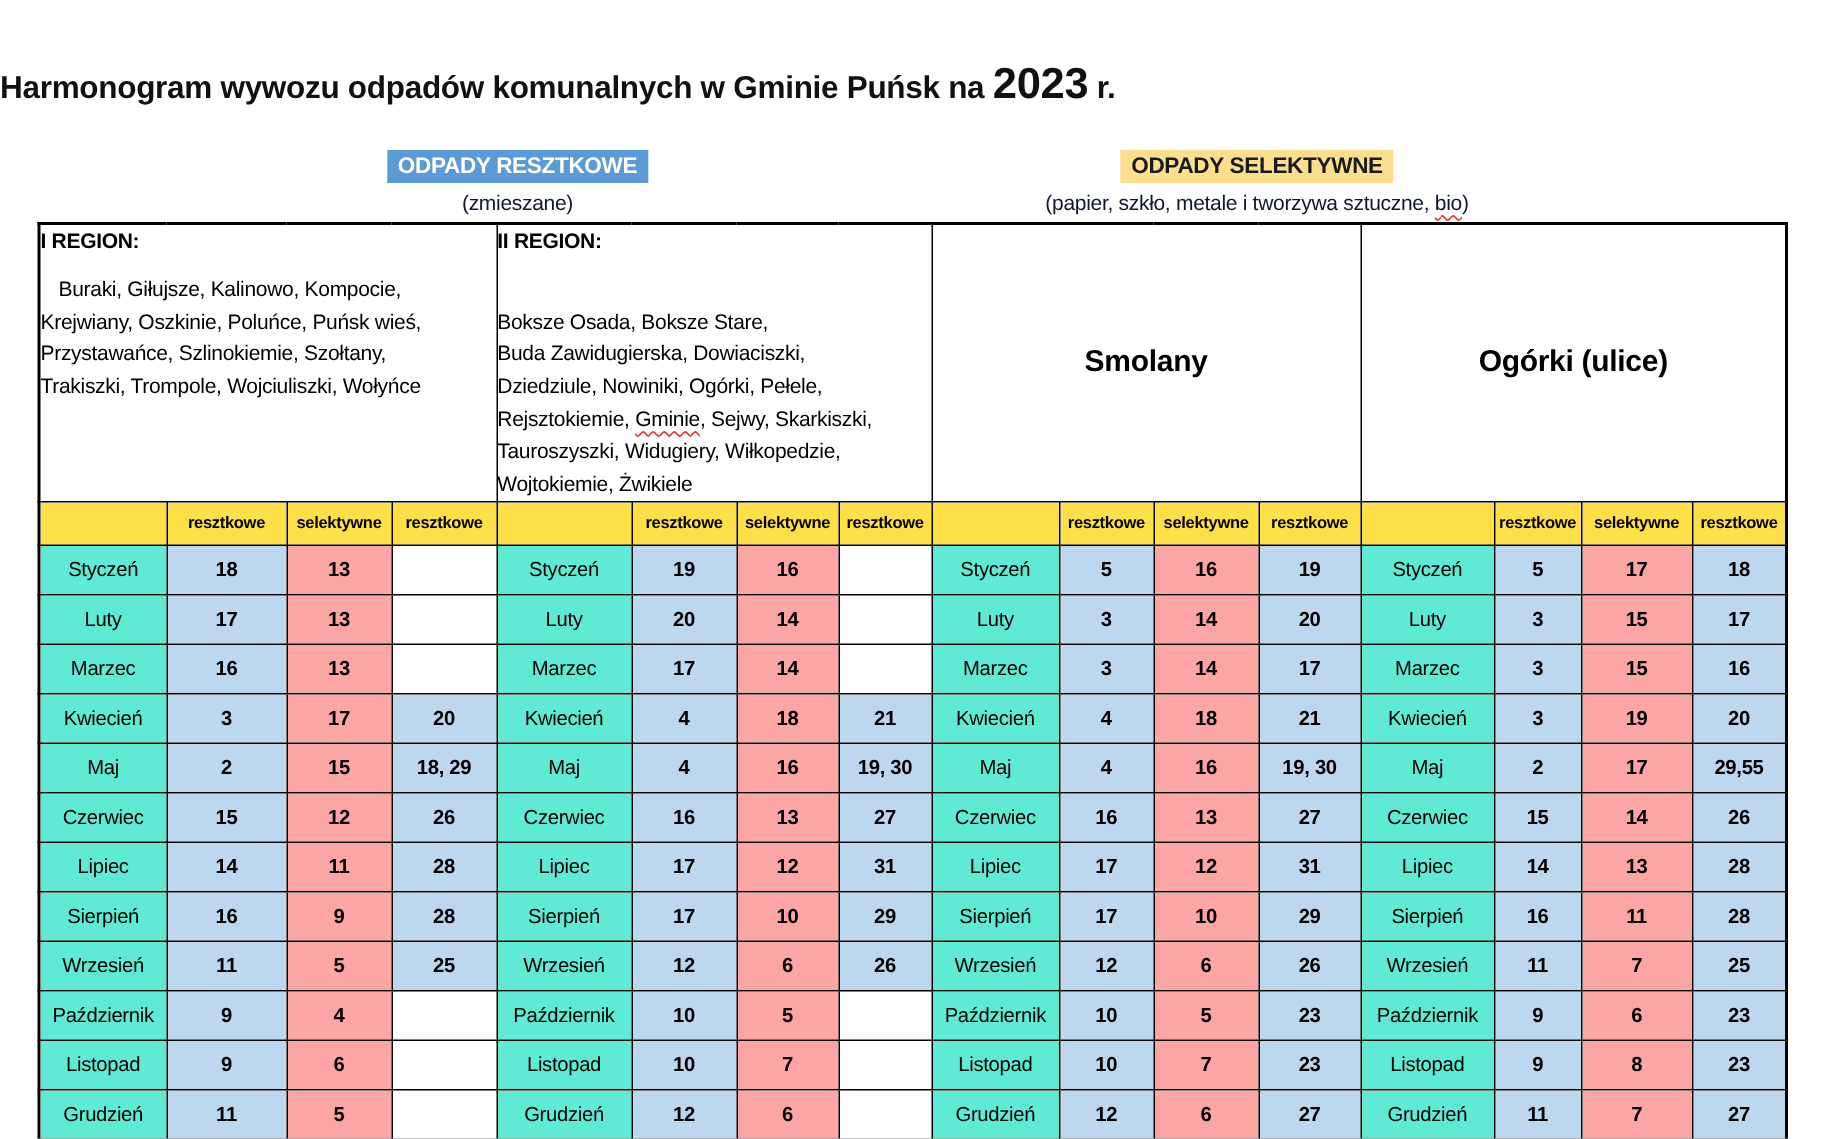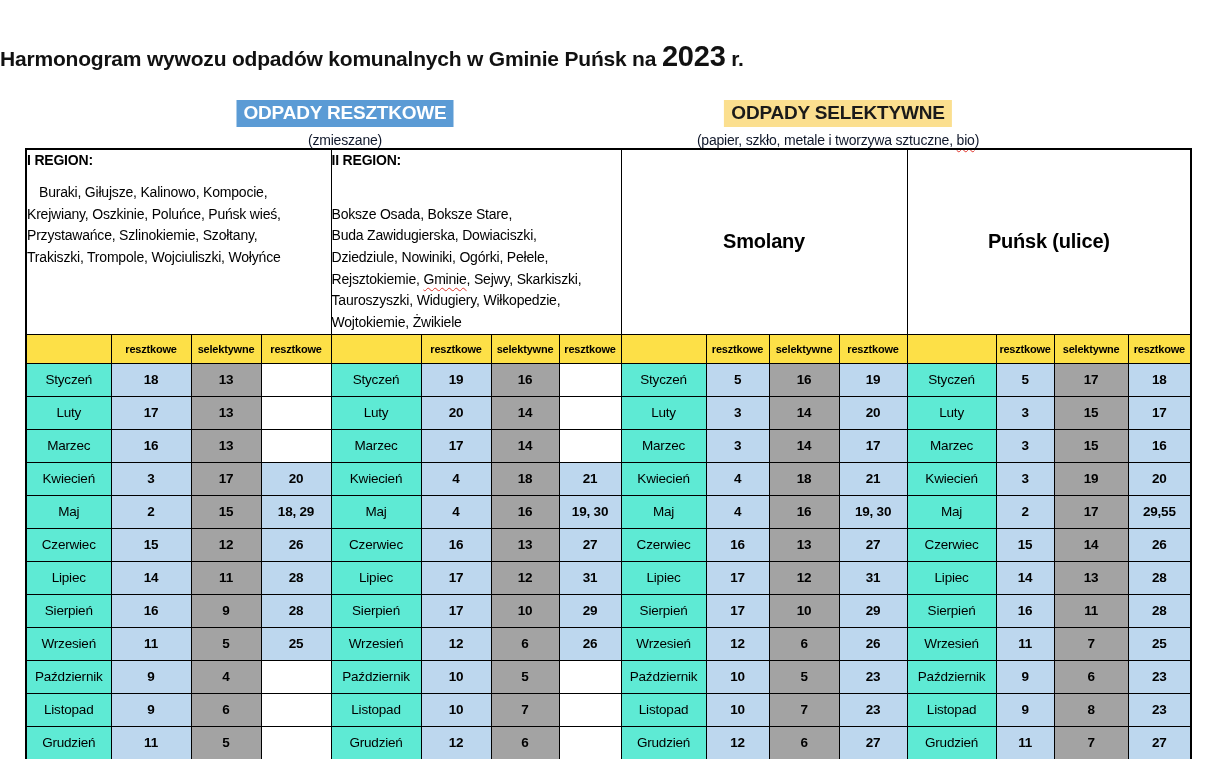--- a/index.html
+++ b/index.html
@@ -12,21 +12,21 @@
 
   .title {
     position:absolute; top:40px; left:0; width:100%;
     font-size:21px; font-weight:700; color:#111;
   }
   .title .year { font-size:29px; font-weight:700; }
 
   .legend { position:absolute; top:100px; text-align:center; }
   .legend-left  { left:345px; transform:translateX(-50%); }
   .legend-right { left:838px; transform:translateX(-50%); }
-  .legend-label { display:inline-block; font-size:19px; font-weight:700; padding:2px 7px 3px; }
+  .legend-label { display:inline-block; font-size:15px; font-weight:700; padding:2px 7px 3px; }
   .blue-hl   { background:#5b9bd5; color:#ffffff; }
   .yellow-hl { background:#fbdf8f; color:#1a1a1a; }
   .legend-sub { margin-top:5px; font-size:14px; color:#0f172a; white-space:nowrap; }
 
   table.schedule {
     position:absolute; left:25px; top:148px; width:1165px;
     border-collapse:collapse; table-layout:fixed;
     border:2px solid #000;
   }
   table.schedule td { border:1px solid #000; padding:0; overflow:hidden; }
@@ -39,21 +39,21 @@
   .indent-first { text-indent:12px; }
   .region-name { font-size:20px; font-weight:700; }
   .region-name .normal { font-weight:700; }
 
   .subheader-row td { height:28px; font-size:11px; text-align:center; background:#fde047; font-weight:700; }
 
   tbody td { height:32px; text-align:center; font-size:13.5px; vertical-align:middle; }
   .month-cell { background:#5eead4; font-weight:400; }
   .value-cell { font-weight:700; }
   .blue   { background:#bdd7ee; }
-  .yellow { background:#a3a3a3; }
+  .yellow { background:#fca5a5; }
   .empty-cell { background:#ffffff; }
 
   .misspell {
     text-decoration: underline wavy #e0342b;
     text-decoration-thickness:1px;
     text-underline-offset:3px;
   }
 </style>
 </head>
 <body>
@@ -113,21 +113,21 @@
 Rejsztokiemie, </span><span class="misspell">Gminie</span><span>, Sejwy, Skarkiszki,
 Tauroszyszki, Widugiery, Wiłkopedzie,
 Wojtokiemie, Żwikiele</span>
           </div>
         </td>
         <td colspan="4" class="region-cell center">
           <div class="region-name">Smolany</div>
         </td>
         <td colspan="4" class="region-cell center">
           <div class="region-name">
-            <span>Puńsk</span><span class="normal"> (ulice)</span>
+            <span>Ogórki</span><span class="normal"> (ulice)</span>
           </div>
         </td>
       </tr>
       <tr class="subheader-row">
         <td></td>
         <td>resztkowe</td>
         <td>selektywne</td>
         <td>resztkowe</td>
         <td></td>
         <td>resztkowe</td>

